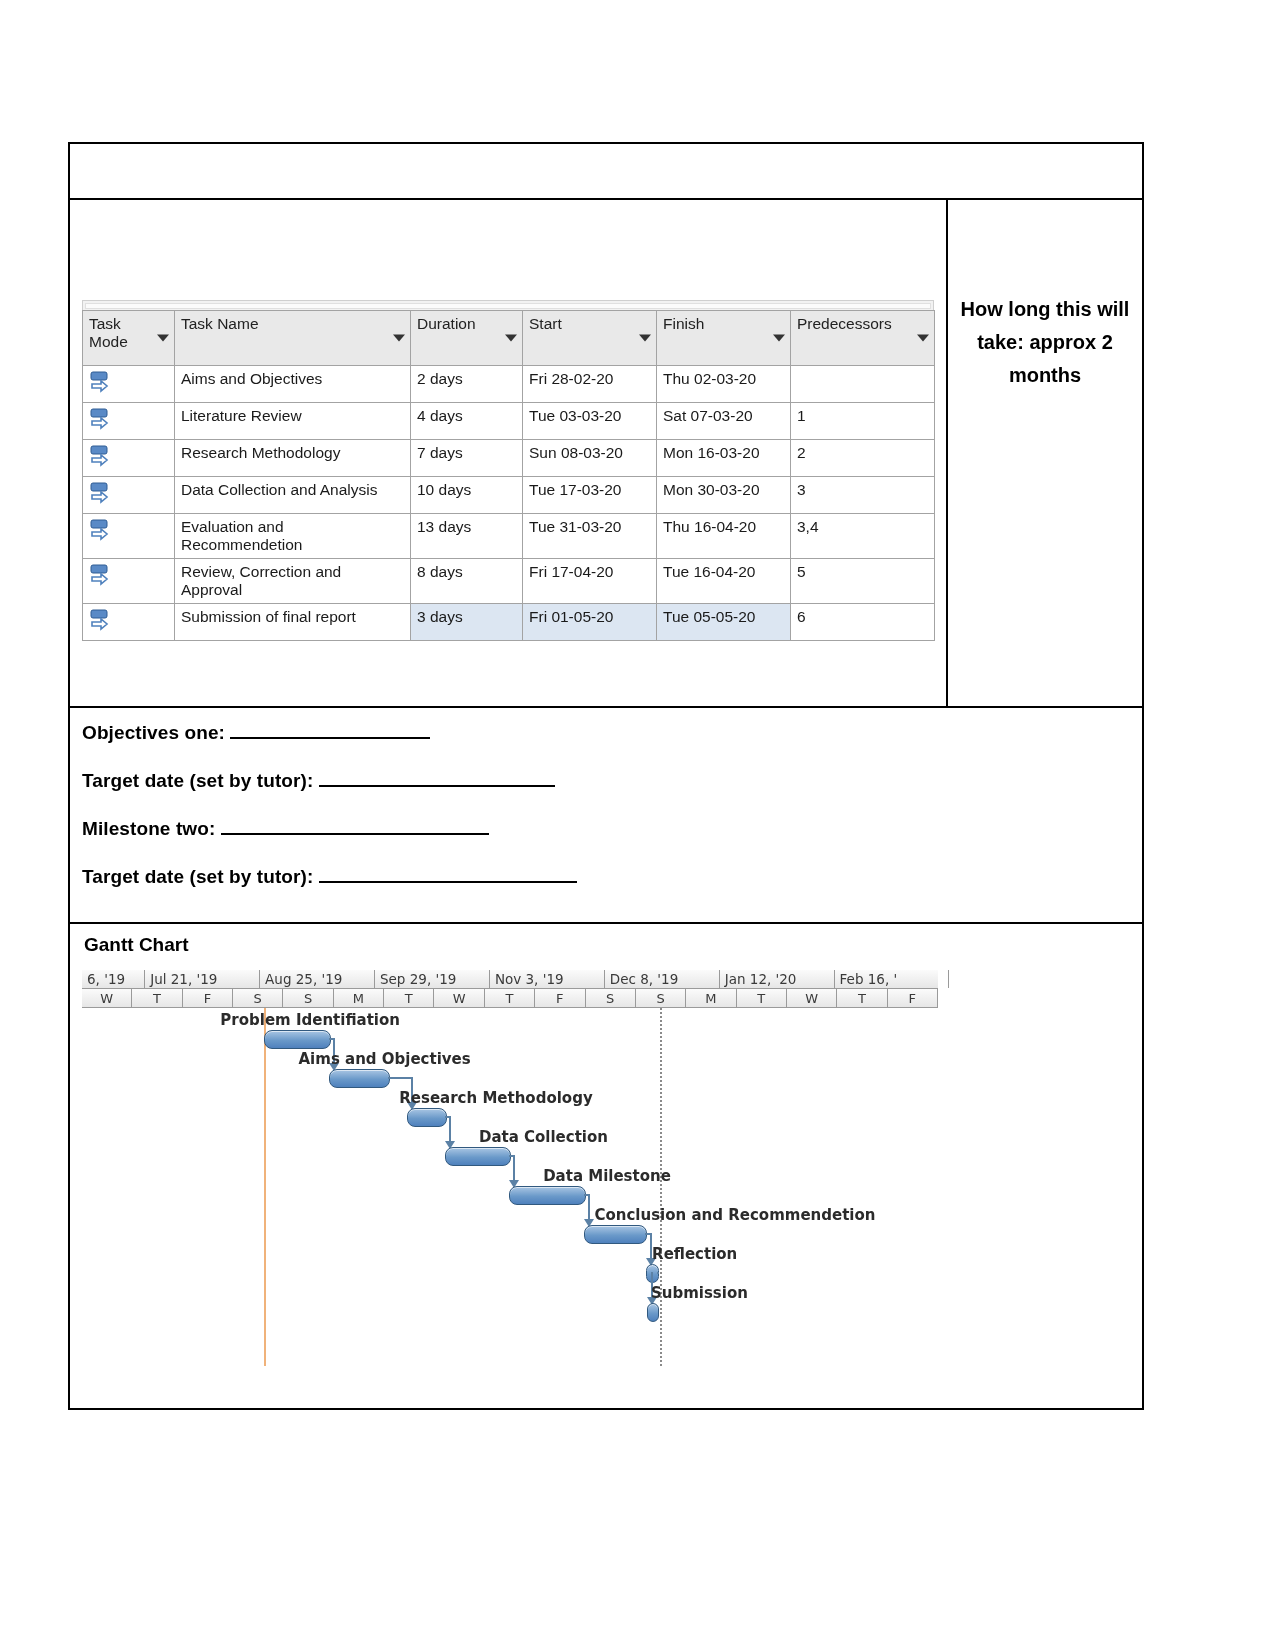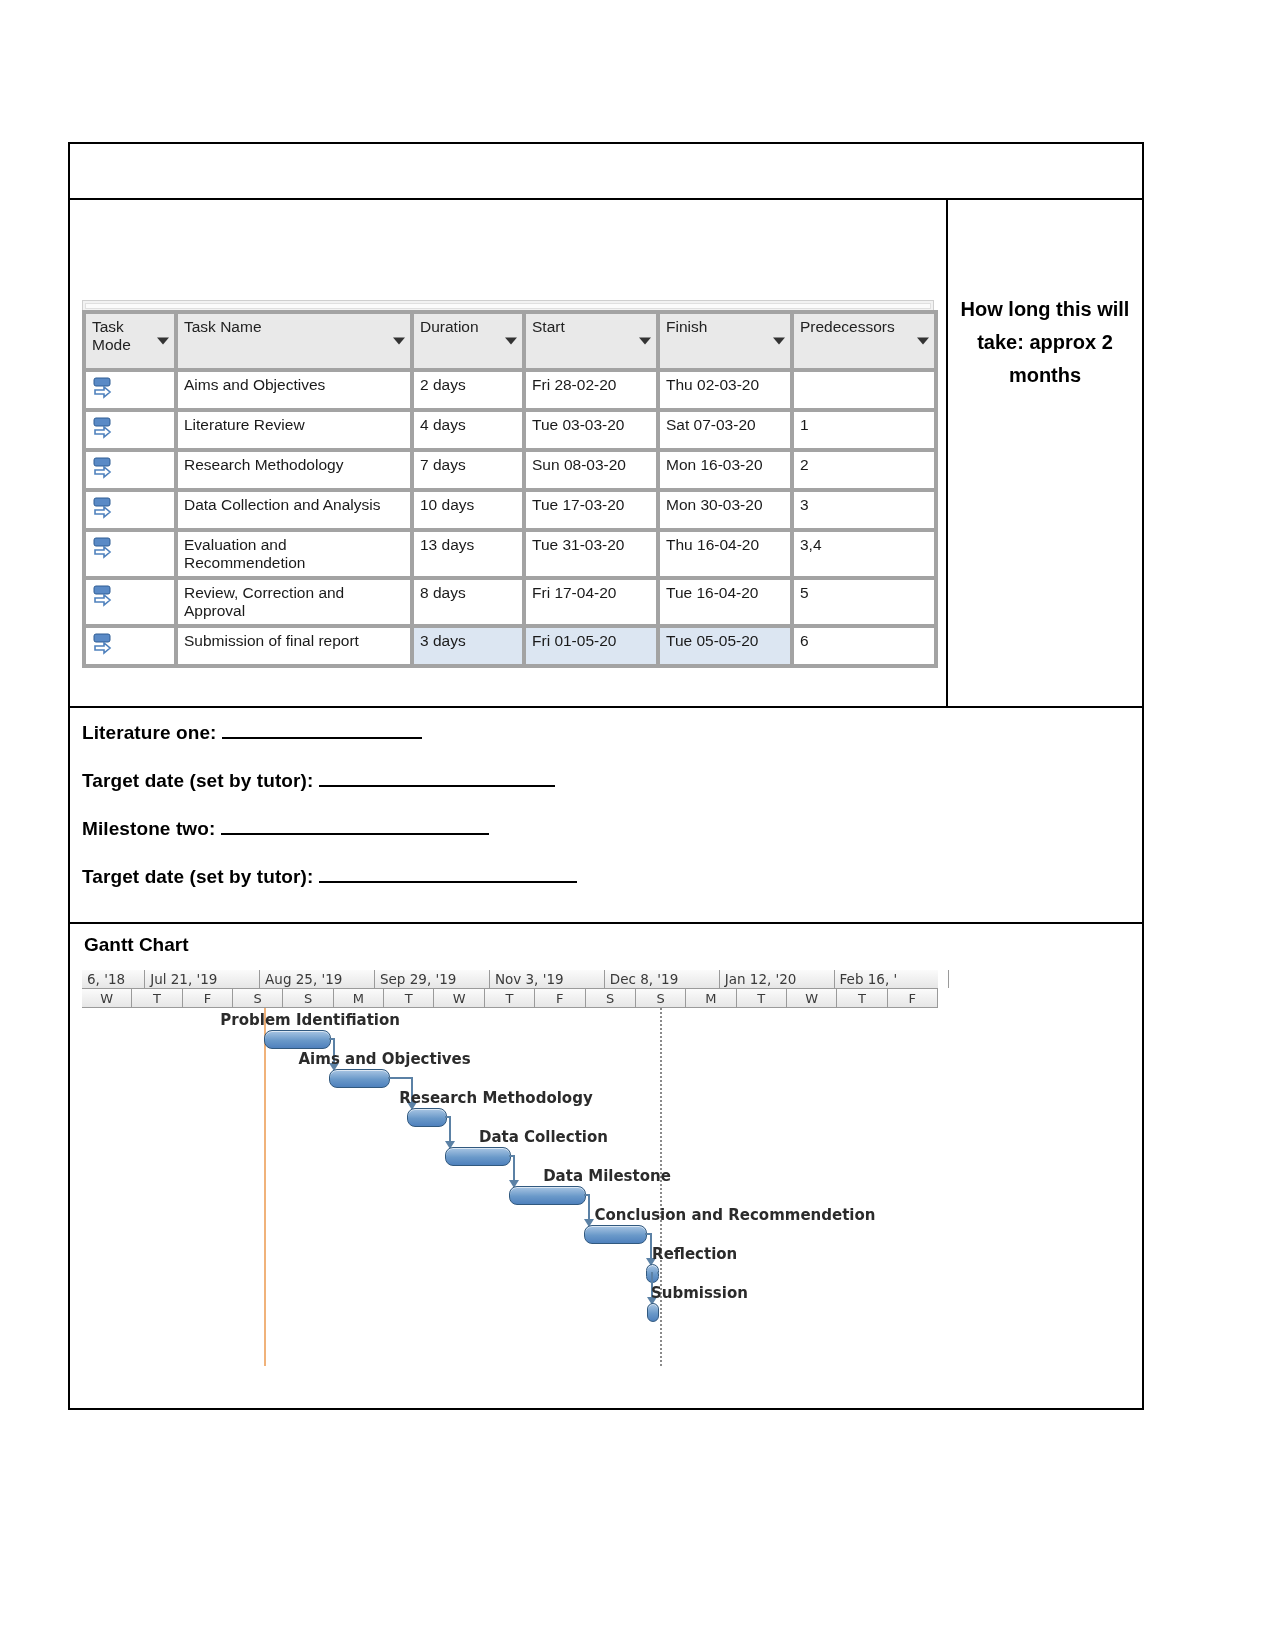--- a/index.html
+++ b/index.html
@@ -13,21 +13,21 @@
   .band-mid{position:absolute;left:0;top:56px;width:100%;height:508px;box-sizing:border-box;border-bottom:2px solid #000;}
   .mid-left{position:absolute;left:0;top:0;width:878px;height:100%;box-sizing:border-box;border-right:2px solid #000;}
   .mid-right{position:absolute;left:878px;top:0;right:0;height:100%;box-sizing:border-box;display:flex;align-items:flex-start;justify-content:center;padding-top:56px;margin-top:37px;}
   .note{font-size:20px;font-weight:bold;line-height:1.65;text-align:center;width:180px;}
 
   
   .proj{position:absolute;left:12px;top:100px;width:852px;background:#fff;}
   .proj-scroll{height:10px;background:#f2f2f2;border:1px solid #cfcfcf;border-bottom:none;box-sizing:border-box;}
   .proj-scroll:after{content:"";display:block;height:4px;margin:2px 2px 0 2px;background:#fbfbfb;border:1px solid #e0e0e0;}
   table.ptbl{border-collapse:collapse;table-layout:fixed;width:852px;font-size:15.5px;color:#1a1a1a;}
-  table.ptbl th,table.ptbl td{border:4px solid #a3a3a3;padding:4px 6px;vertical-align:top;text-align:left;font-weight:normal;}
+  table.ptbl th,table.ptbl td{border:1px solid #a3a3a3;padding:4px 6px;vertical-align:top;text-align:left;font-weight:normal;}
   table.ptbl th{background:#e9e9e9;height:46px;position:relative;padding-right:26px;color:#222;font-size:15.5px;}
   th.hl{background:#ffd966;}
   th.hl2{background:#ffd966;}
   .caret{position:absolute;right:5px;top:50%;transform:translateY(-50%);width:0;height:0;border-left:6px solid transparent;border-right:6px solid transparent;border-top:7px solid #333;}
   .c-mode{width:92px;}
   .c-name{width:236px;}
   .c-dur{width:112px;}
   .c-start{width:134px;}
   .c-fin{width:134px;}
   .c-pred{width:144px;}
@@ -200,21 +200,21 @@
         <div class="note">
           <div>How long this will</div>
           <div>take: approx 2</div>
           <div>months</div>
         </div>
       </div>
     </div>
 
     <div class="band-ms">
       <p class="ms-line">
-        <span>Literature one:</span>
+        <span>Objectives one:</span>
         <span class="blank b1"></span>
       </p>
       <p class="ms-line">
         <span>Target date (set by tutor):</span>
         <span class="blank b2"></span>
       </p>
       <p class="ms-line">
         <span>Milestone two:</span>
         <span class="blank b3"></span>
       </p>
@@ -222,21 +222,21 @@
         <span>Target date (set by tutor):</span>
         <span class="blank b4"></span>
       </p>
     </div>
 
     <div class="band-g">
       <div class="g-title">Gantt Chart</div>
       <div class="gantt">
         <div class="g-hdr">
           <div class="g-row1" id="g-months">
-              <div class="g-cell" style="left: 0px; width: 63.1946px;">6, '18</div>
+              <div class="g-cell" style="left: 0px; width: 63.1946px;">6, '19</div>
               <div class="g-cell" style="left: 63.1946px; width: 114.899px;">Jul 21, '19</div>
               <div class="g-cell" style="left: 178.094px; width: 114.899px;">Aug 25, '19</div>
               <div class="g-cell" style="left: 292.993px; width: 114.899px;">Sep 29, '19</div>
               <div class="g-cell" style="left: 407.893px; width: 114.899px;">Nov 3, '19</div>
               <div class="g-cell" style="left: 522.792px; width: 114.899px;">Dec 8, '19</div>
               <div class="g-cell" style="left: 637.691px; width: 114.899px;">Jan 12, '20</div>
               <div class="g-cell" style="left: 752.591px; width: 114.899px;">Feb 16, '</div>
             </div>
           <div class="g-row2" id="g-days">
               <div class="g-cell" style="left: 0px; width: 50.3529px;">W</div>

